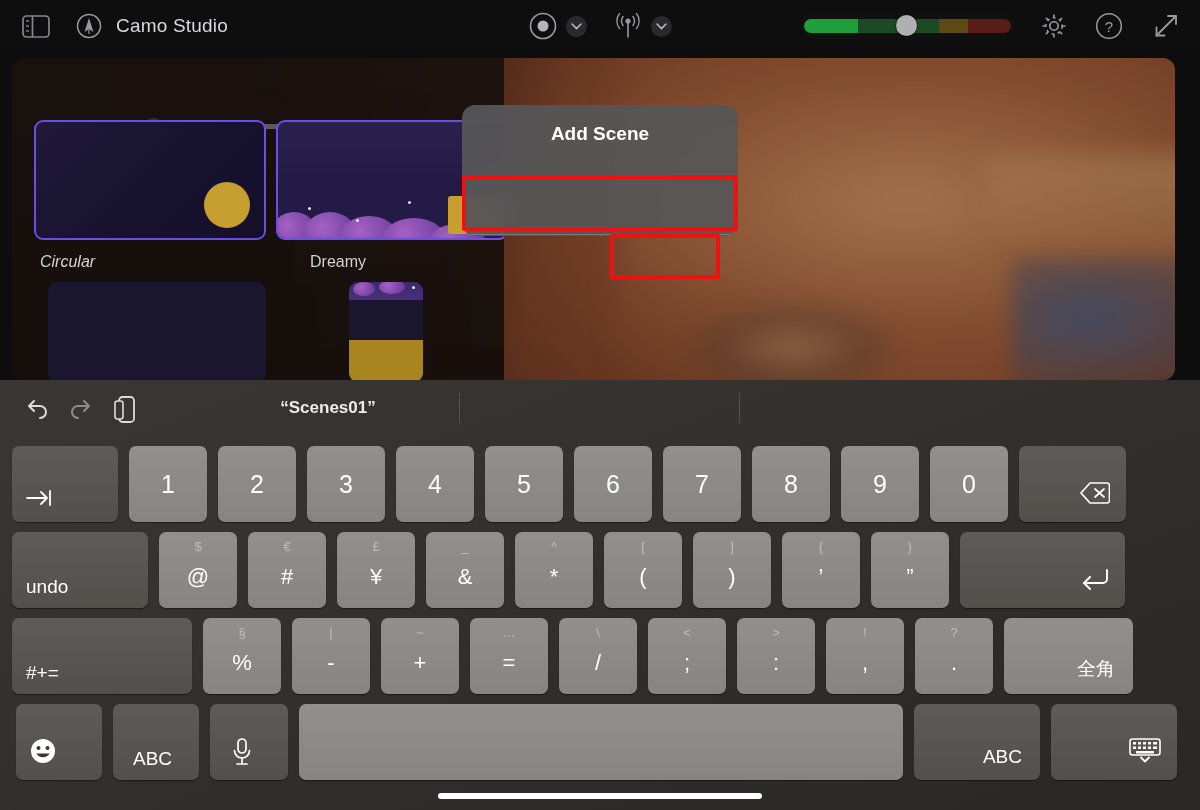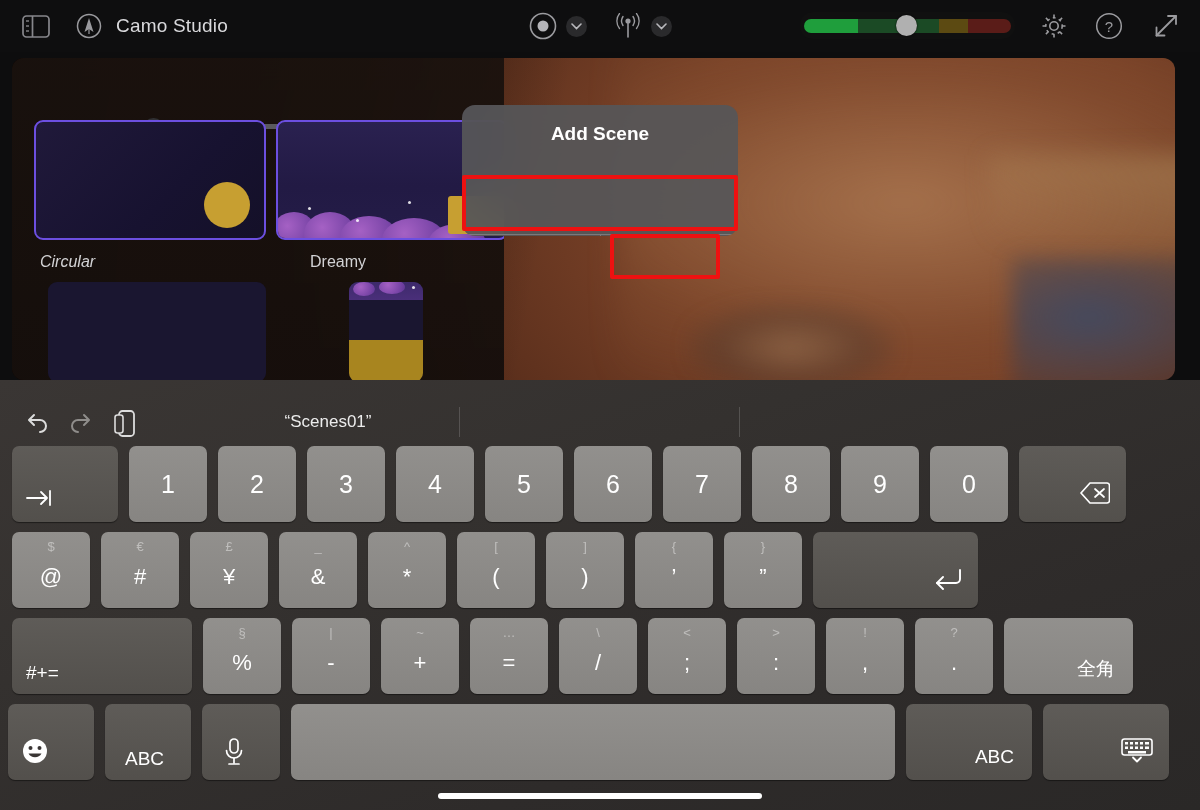--- a/index.html
+++ b/index.html
@@ -168,22 +168,22 @@
 
   
   .annot { position: absolute; border: 4px solid #ee1111; border-radius: 2px; }
 
   
   .kb {
     position: absolute; left: 0; top: 380px; width: 1200px; height: 430px;
     background: linear-gradient(160deg, #3a3634 0%, #34312f 35%, #2e2b2a 70%, #2a2827 100%);
   }
   .kb-predict {
-    position: absolute; left: 0; top: 14px; width: 1072px; height: 56px;
-    display: flex; align-items: center;
+    position: absolute; left: 0; top: 0; width: 1072px; height: 56px;
+    display: flex; align-items: center; font-weight: bold;
   }
   .pred-icon { position: absolute; top: 14px; color: #d8d8d8; }
   .pred-undo { left: 22px; width: 28px; height: 28px; }
   .pred-redo { left: 68px; width: 28px; height: 28px; color: #8f8d8b; }
   .pred-paste { left: 113px; width: 26px; height: 30px; }
   .pred-word {
     position: absolute; left: 198px; top: 0; width: 260px; height: 56px;
     display: flex; align-items: center; justify-content: center;
     font-size: 17px; color: #ececec;
   }
@@ -462,20 +462,23 @@
         <span class="key-icon-right" style="bottom:14px;">
           <svg width="30" height="22" viewBox="0 0 30 22">
             <path d="M10 1h17a2.5 2.5 0 012.5 2.5v15A2.5 2.5 0 0127 21H10L1 11z" stroke="#fff" stroke-width="1.7" fill="none" stroke-linejoin="round"></path>
             <path d="M15 7l9 8M24 7l-9 8" stroke="#fff" stroke-width="1.7" stroke-linecap="round"></path>
           </svg>
         </span>
       </div>
     </div>
 
     <div class="kb-row" style="top:152px; padding:0 12px; gap:11px;">
+      <div class="key key-dark" style="width:136px; height:76px;">
+        <span class="key-label-left">undo</span>
+      </div>
       <div class="key key-center" style="width:78px; height:76px;">
         <span class="key-sub">$</span>
         <span class="key-main" style="margin-top:14px;">@</span>
       </div>
       <div class="key key-center" style="width:78px; height:76px;">
         <span class="key-sub">€</span>
         <span class="key-main" style="margin-top:14px;">#</span>
       </div>
       <div class="key key-center" style="width:78px; height:76px;">
         <span class="key-sub">£</span>
@@ -553,21 +556,21 @@
       </div>
       <div class="key key-center" style="width:78px; height:76px;">
         <span class="key-sub">?</span>
         <span class="key-main" style="margin-top:14px;">.</span>
       </div>
       <div class="key" style="width:129px; height:76px;">
         <span class="key-label-right">全角</span>
       </div>
     </div>
 
-    <div class="kb-row" style="top:324px; padding:0 8px; gap:11px;">
+    <div class="kb-row" style="top:324px; padding:0 16px; gap:11px;">
       <div class="key key-dark" style="width:86px; height:76px;">
         <span class="key-icon-left" style="bottom:12px;">
           <svg width="26" height="26" viewBox="0 0 26 26">
             <circle cx="13" cy="13" r="12" fill="#fff"></circle>
             <circle cx="8.5" cy="10" r="2" fill="#3a3634"></circle>
             <circle cx="17.5" cy="10" r="2" fill="#3a3634"></circle>
             <path d="M6.5 15.5a7.5 7.5 0 0013 0z" fill="#3a3634"></path>
           </svg>
         </span>
       </div>

